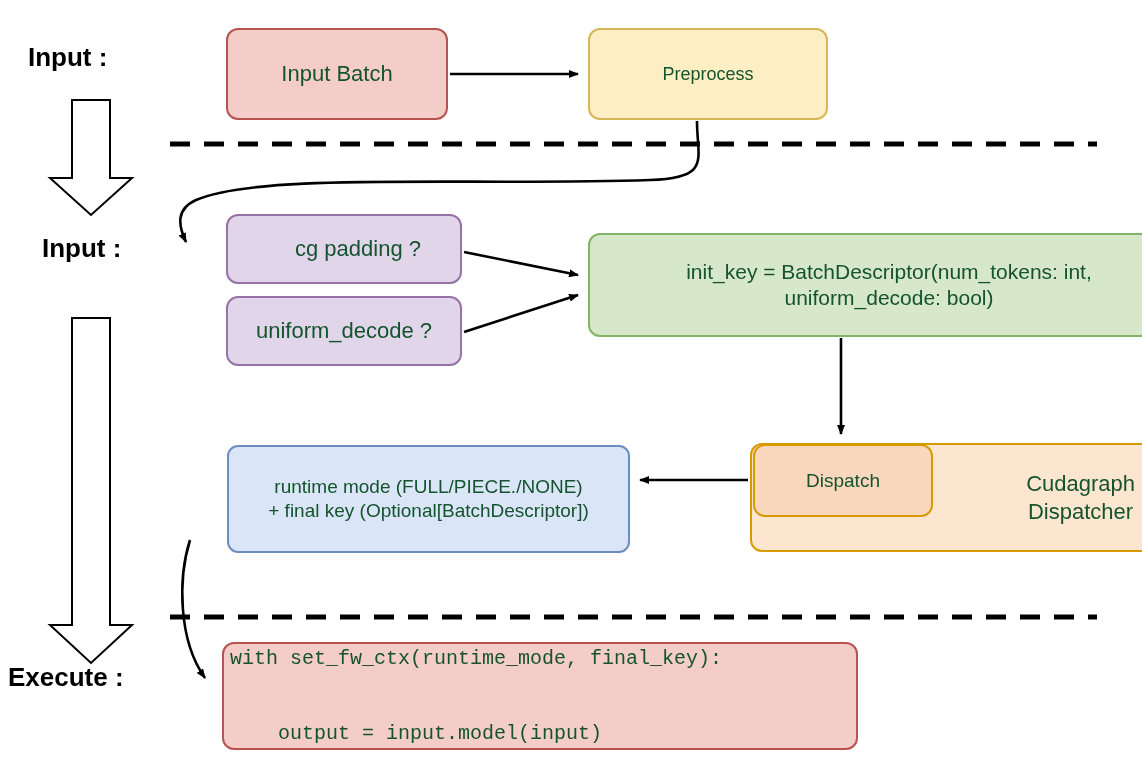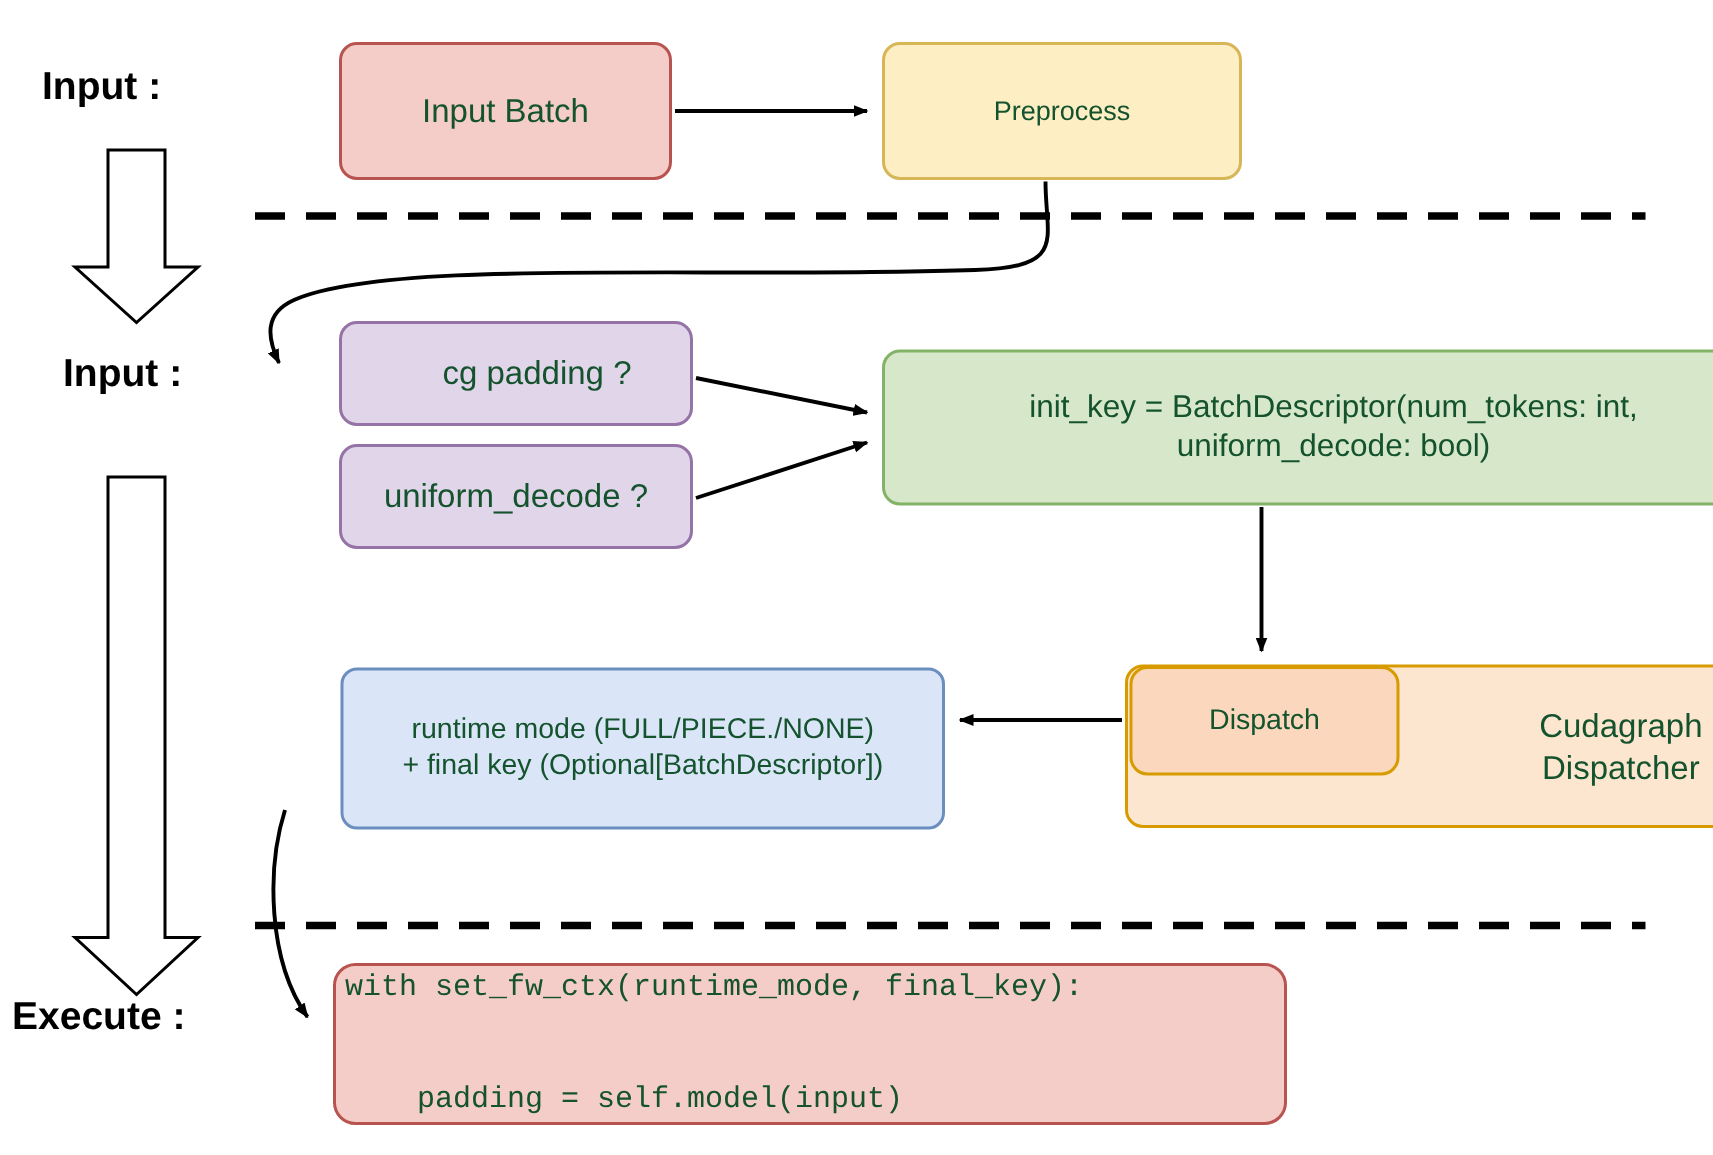--- a/index.html
+++ b/index.html
@@ -137,20 +137,20 @@
     <div>
       <div>Cudagraph</div>
       <div>Dispatcher</div>
     </div>
   </div>
 
   <div class="node n-dispatch" style="background: rgb(250, 215, 189); border-color: rgb(215, 155, 0);">
     <span>Dispatch</span>
   </div>
 
-  <div class="node n-codeblock" style="background: rgb(245, 205, 200); border-color: rgb(184, 84, 80); border-radius: 15px;">
+  <div class="node n-codeblock" style="background: rgb(245, 205, 200); border-color: rgb(184, 84, 80);">
     <div>
       <div>with set_fw_ctx(runtime_mode, final_key):</div>
-      <div>    padding = self.model(input)</div>
+      <div>    output = input.model(input)</div>
     </div>
   </div>
 
 </div>
 
 </body></html>

